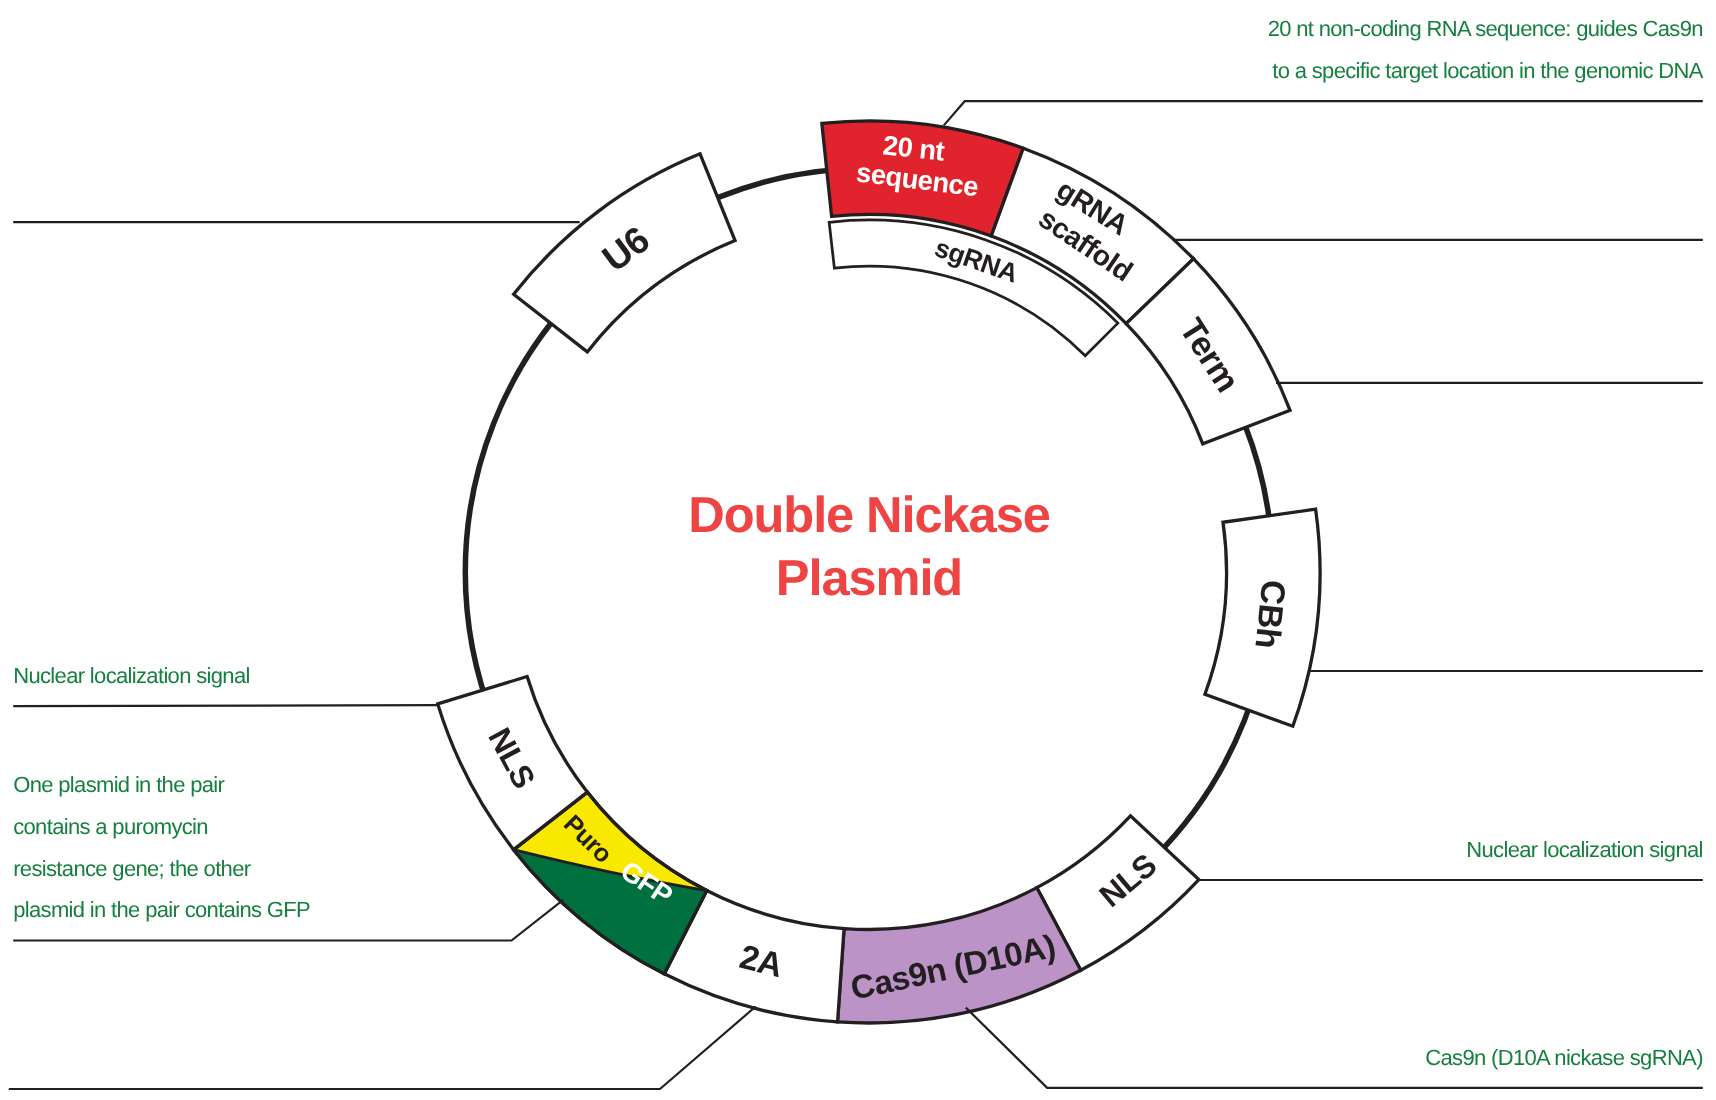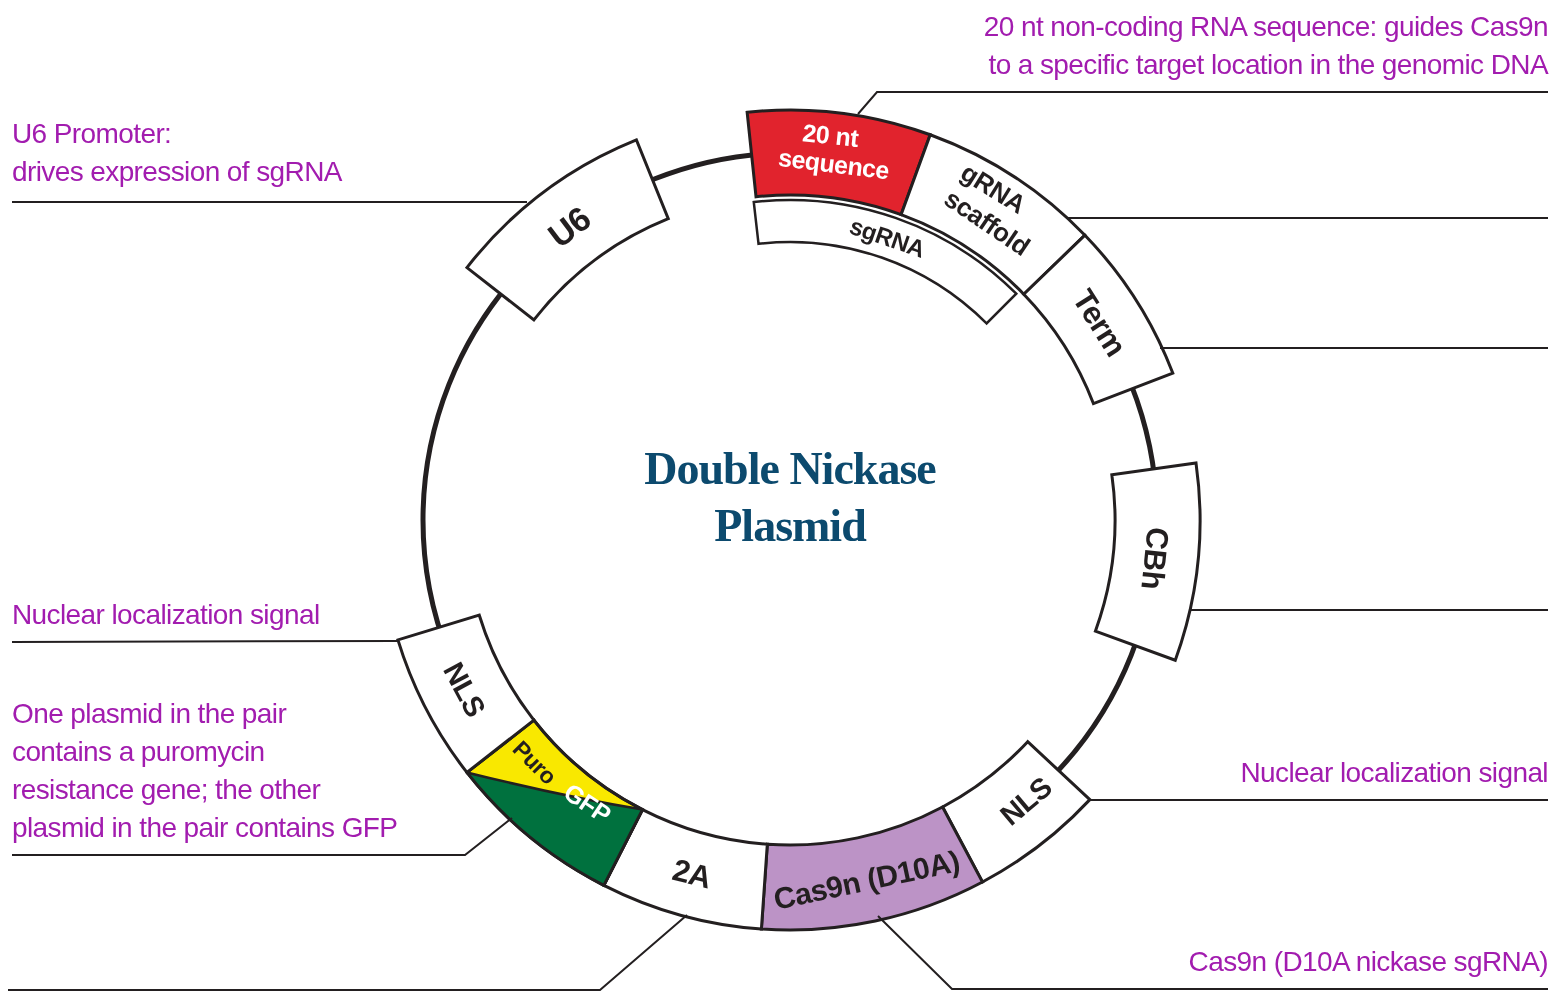--- a/index.html
+++ b/index.html
@@ -1,25 +1,25 @@
 <!DOCTYPE html>
 <html><head>
 <meta charset="utf-8">
 <style>
   html,body{margin:0;padding:0;background:#fff;}
   .stage{position:relative;width:1560px;height:1000px;background:#ffffff;overflow:hidden;
          font-family:"Liberation Sans",sans-serif;color:#231f20;}
   #map{position:absolute;left:0;top:0;}
-  .ann{position:absolute;font-size:28px;line-height:38px;letter-spacing:-0.6px;
-       white-space:pre-line;color:#a21caf;}
+  .ann{position:absolute;font-size:20px;line-height:38px;letter-spacing:-0.6px;
+       white-space:pre-line;color:#15803d;}
   .ann.right{right:12px;text-align:right;}
   .ann.left{left:12px;text-align:left;}
   .title{position:absolute;left:790px;top:440px;transform:translateX(-50%);
          font-size:46px;font-weight:bold;line-height:57px;letter-spacing:-1px;
-         text-align:center;white-space:pre-line;color:#0c4a6e;font-family:Liberation Serif, serif;}
+         text-align:center;white-space:pre-line;color:#ef4444;}
 </style>
 </head>
 <body>
 
 <div class="stage">
   <svg id="map" width="1560" height="1000" viewBox="0 0 1560 1000">
       <circle cx="790" cy="520" r="367" fill="none" stroke="#231f20" stroke-width="5"></circle>
       <path d="M753.7749715942698 202.05700618349204 A320 320 0 0 1 1016.2741699796952 293.7258300203048 L986.5756851698602 323.4243148301398 A278 278 0 0 0 758.5295065725219 243.7870241219087 Z" fill="#ffffff" stroke="#231f20" stroke-width="2.5"></path>
       <text x="887.3448781826899" y="237.2899458958043" fill="#231f20" font-size="24" font-weight="bold" text-anchor="middle" dominant-baseline="central" letter-spacing="-0.5" transform="rotate(19 887.3448781826899 237.2899458958043)">sgRNA</text>
       <path d="M466.91559102124404 267.57879511648 A410 410 0 0 1 636.411296699476 139.85461962761718 L668.2528571398286 218.6652472657941 A325 325 0 0 0 533.8965050778154 319.910020519161 Z" fill="#ffffff" stroke="#231f20" stroke-width="3"></path>
@@ -60,20 +60,18 @@
       <polyline points="8,990 600,990 687,915" fill="none" stroke="#231f20" stroke-width="2"></polyline>
     </svg>
 
   <div class="title">Double Nickase
 Plasmid</div>
 
   <div class="ann right" style="top:8px">20 nt non-coding RNA sequence: guides Cas9n
 to a specific target location in the genomic DNA</div>
   <div class="ann right" style="top:754px">Nuclear localization signal</div>
   <div class="ann right" style="top:943px">Cas9n (D10A nickase sgRNA)</div>
-  <div class="ann left" style="top:115px">U6 Promoter:
-drives expression of sgRNA</div>
   <div class="ann left" style="top:596px">Nuclear localization signal</div>
   <div class="ann left" style="top:695px">One plasmid in the pair
 contains a puromycin
 resistance gene; the other
 plasmid in the pair contains GFP</div>
 </div>
 
 </body></html>

